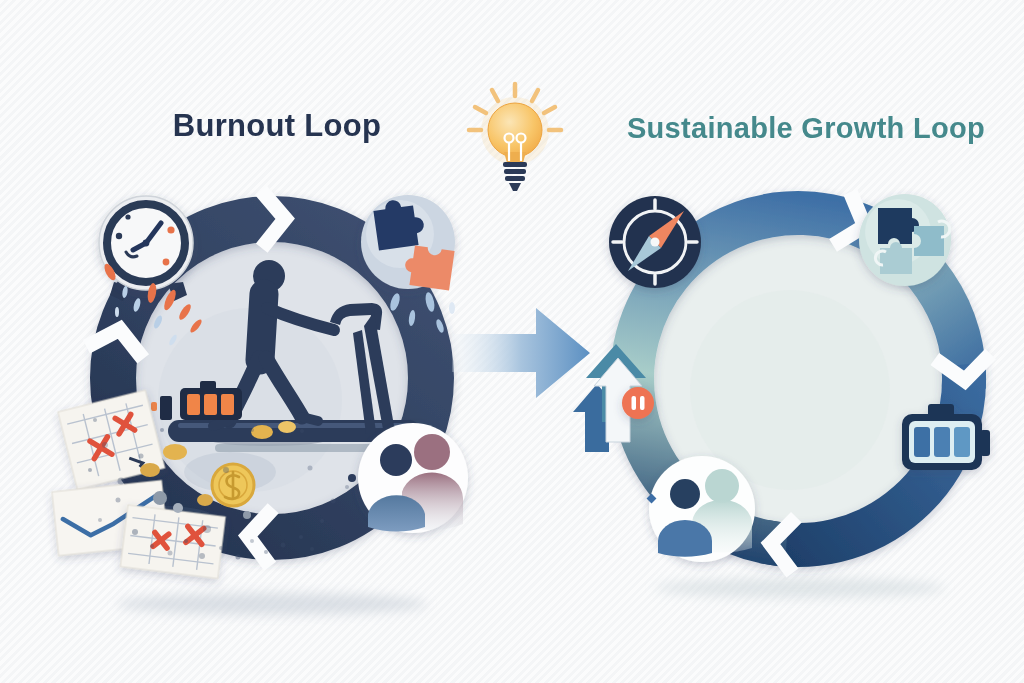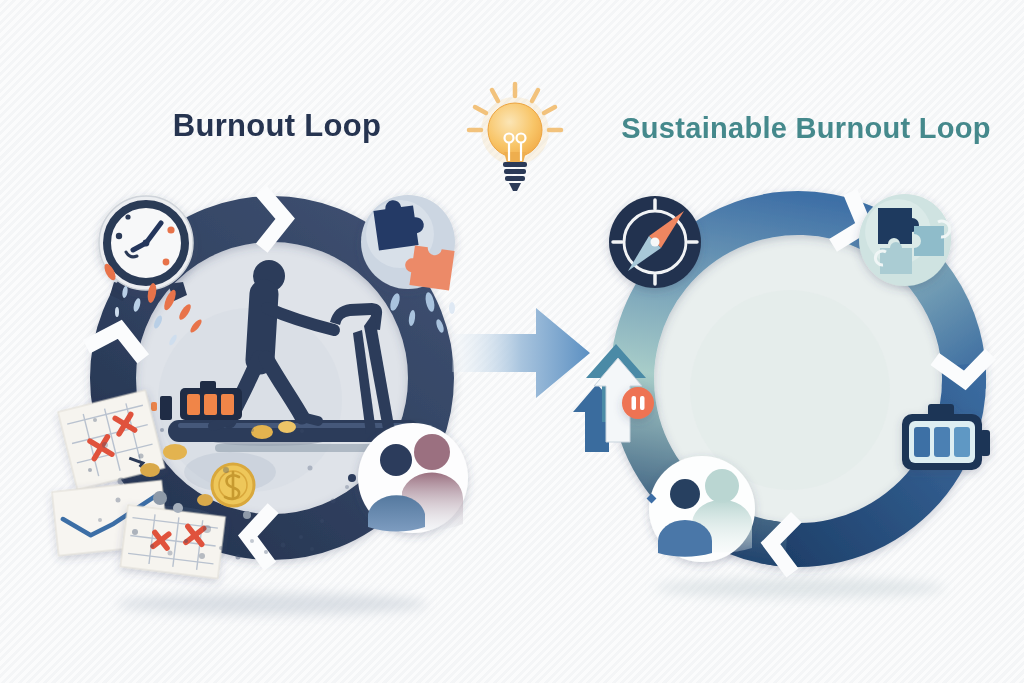--- a/index.html
+++ b/index.html
@@ -20,21 +20,21 @@
   #burnout-title{left:67px;top:108px;font-size:31px;color:#263450;}
   #growth-title{left:596px;top:112px;font-size:29px;color:#45898c;}
   svg.scene{position:absolute;left:0;top:0;z-index:2;}
 </style>
 </head>
 <body>
 
 <div id="stage">
 
   <div class="title" id="burnout-title">Burnout Loop</div>
-  <div class="title" id="growth-title">Sustainable Burnout Loop</div>
+  <div class="title" id="growth-title">Sustainable Growth Loop</div>
 
   <svg class="scene" width="1024" height="683" viewBox="0 0 1024 683">
     <defs>
       <linearGradient id="leftRingG" x1="150" y1="520" x2="400" y2="220" gradientUnits="userSpaceOnUse">
         <stop offset="0" stop-color="#263552"></stop>
           <stop offset="1" stop-color="#3e5071"></stop>
       </linearGradient>
       <linearGradient id="segA" x1="849" y1="221" x2="964" y2="388" gradientUnits="userSpaceOnUse">
         <stop offset="0" stop-color="#a9cfca"></stop>
           <stop offset="1" stop-color="#3a6a9f"></stop>

